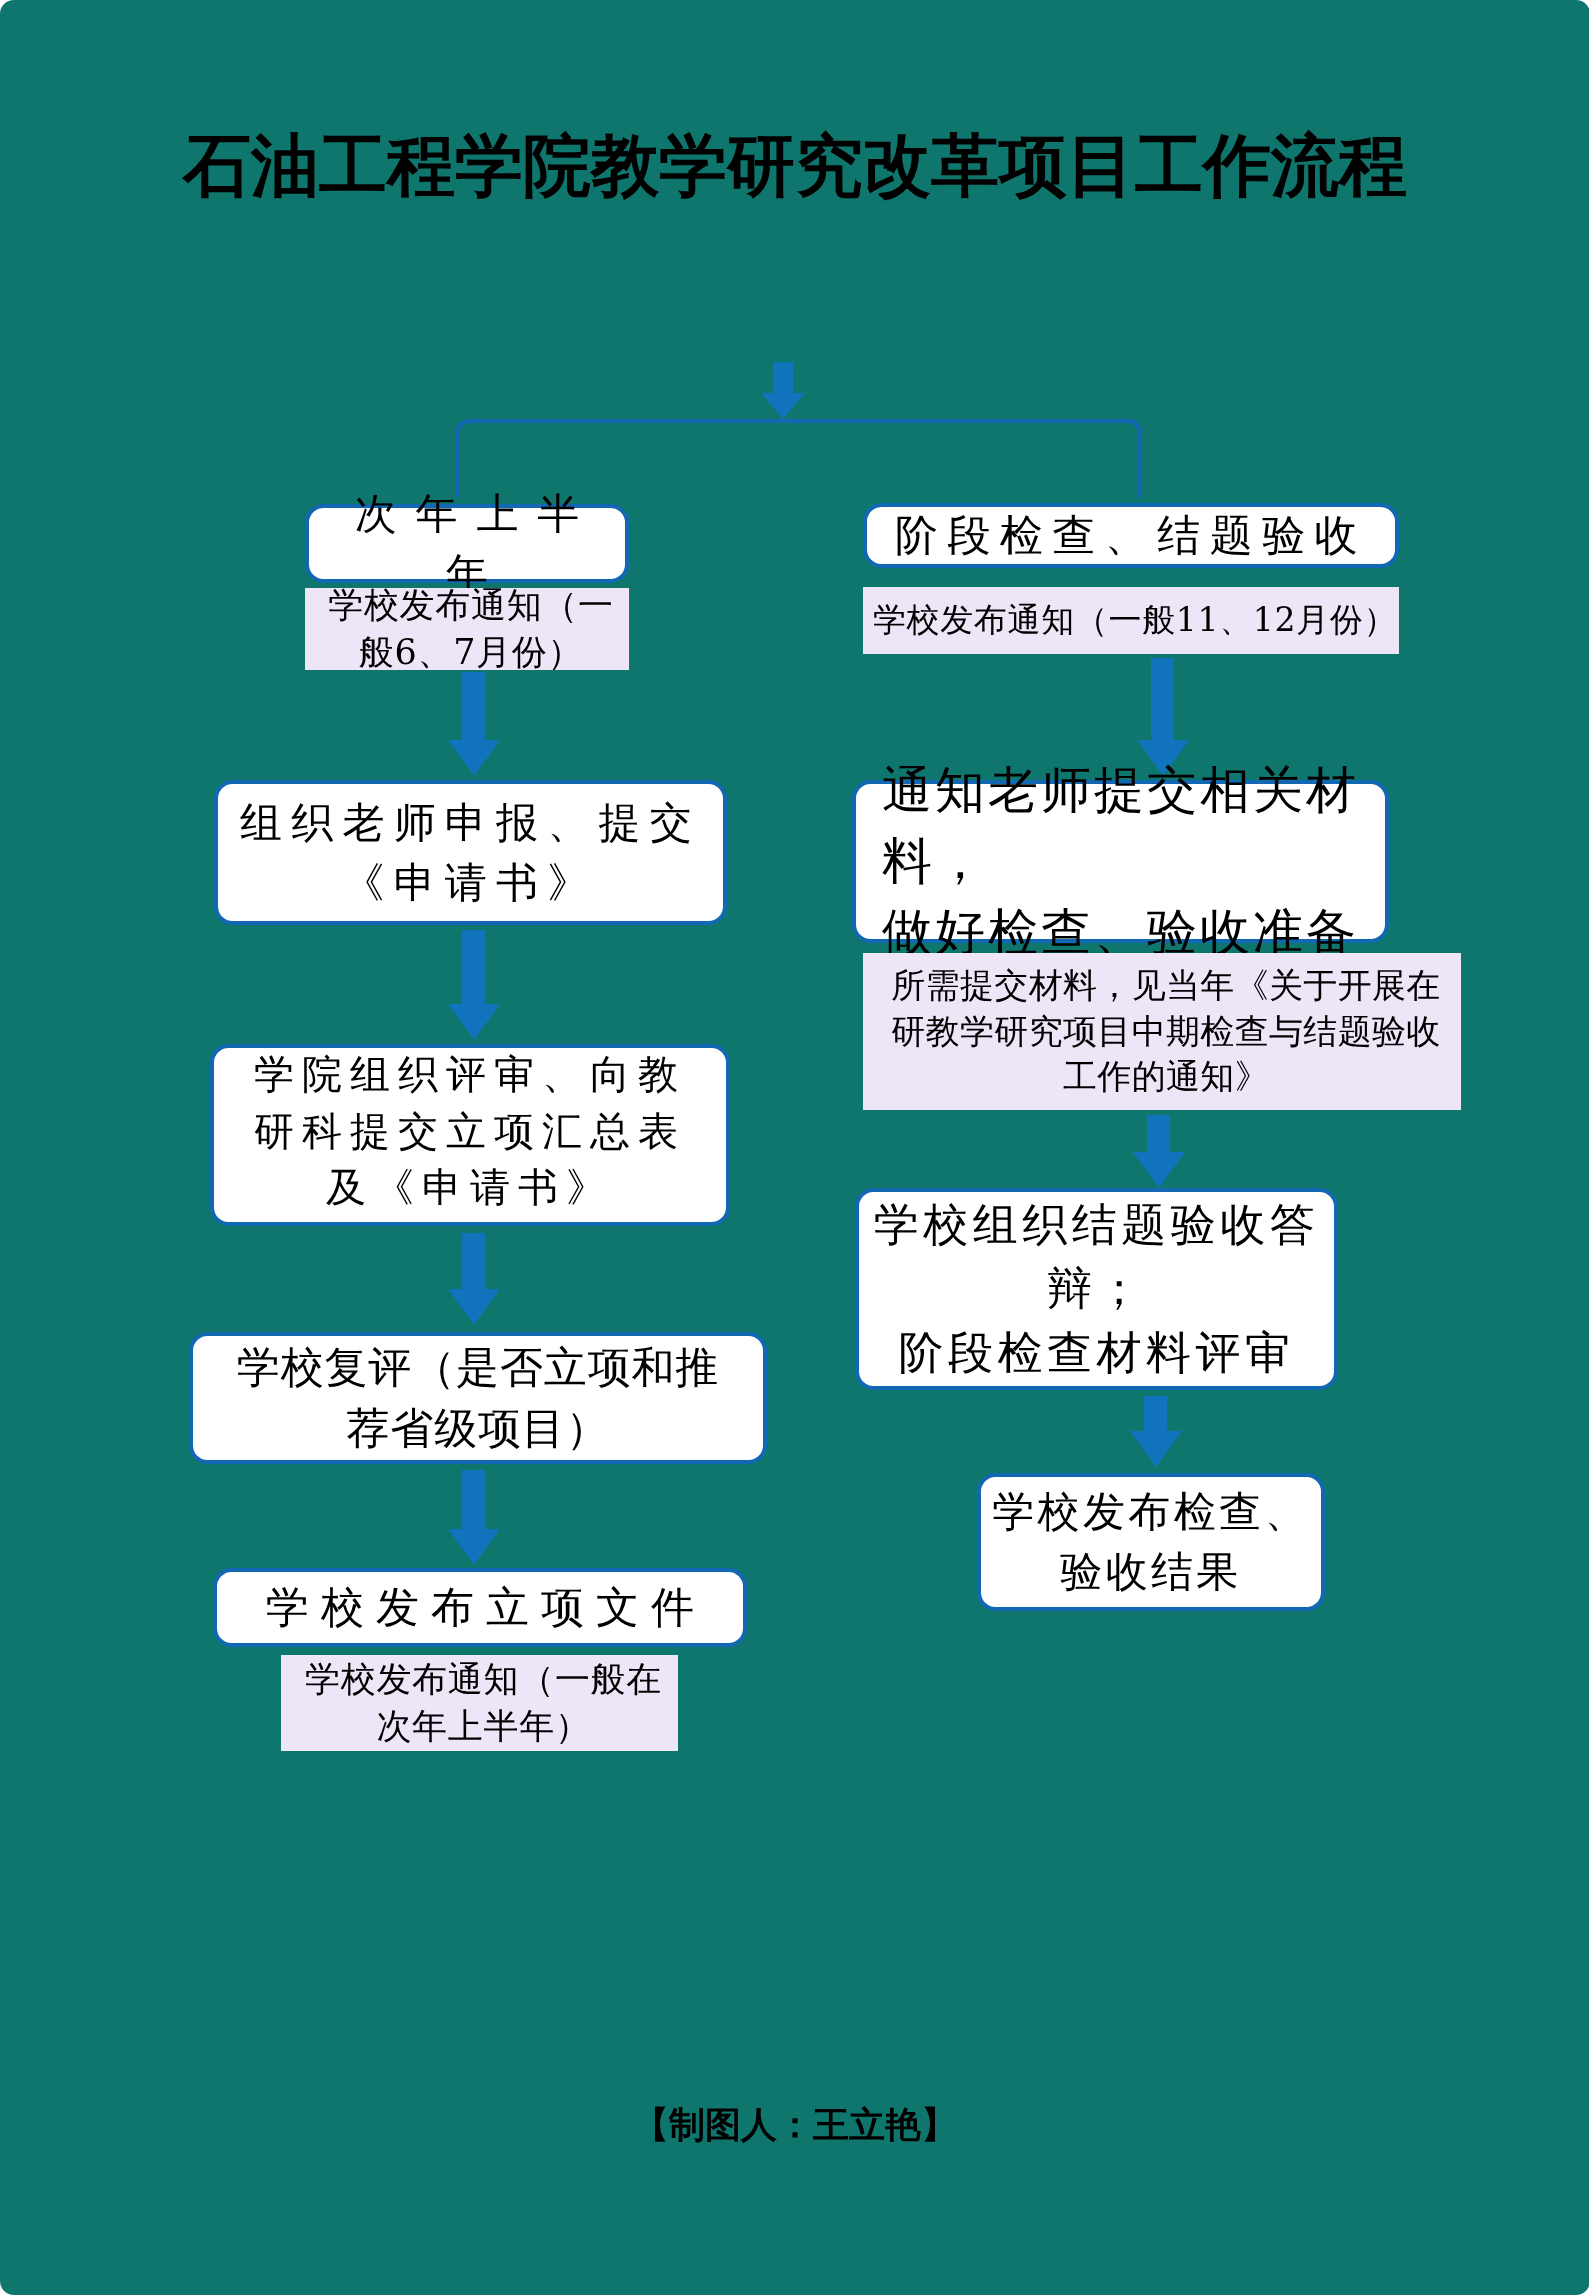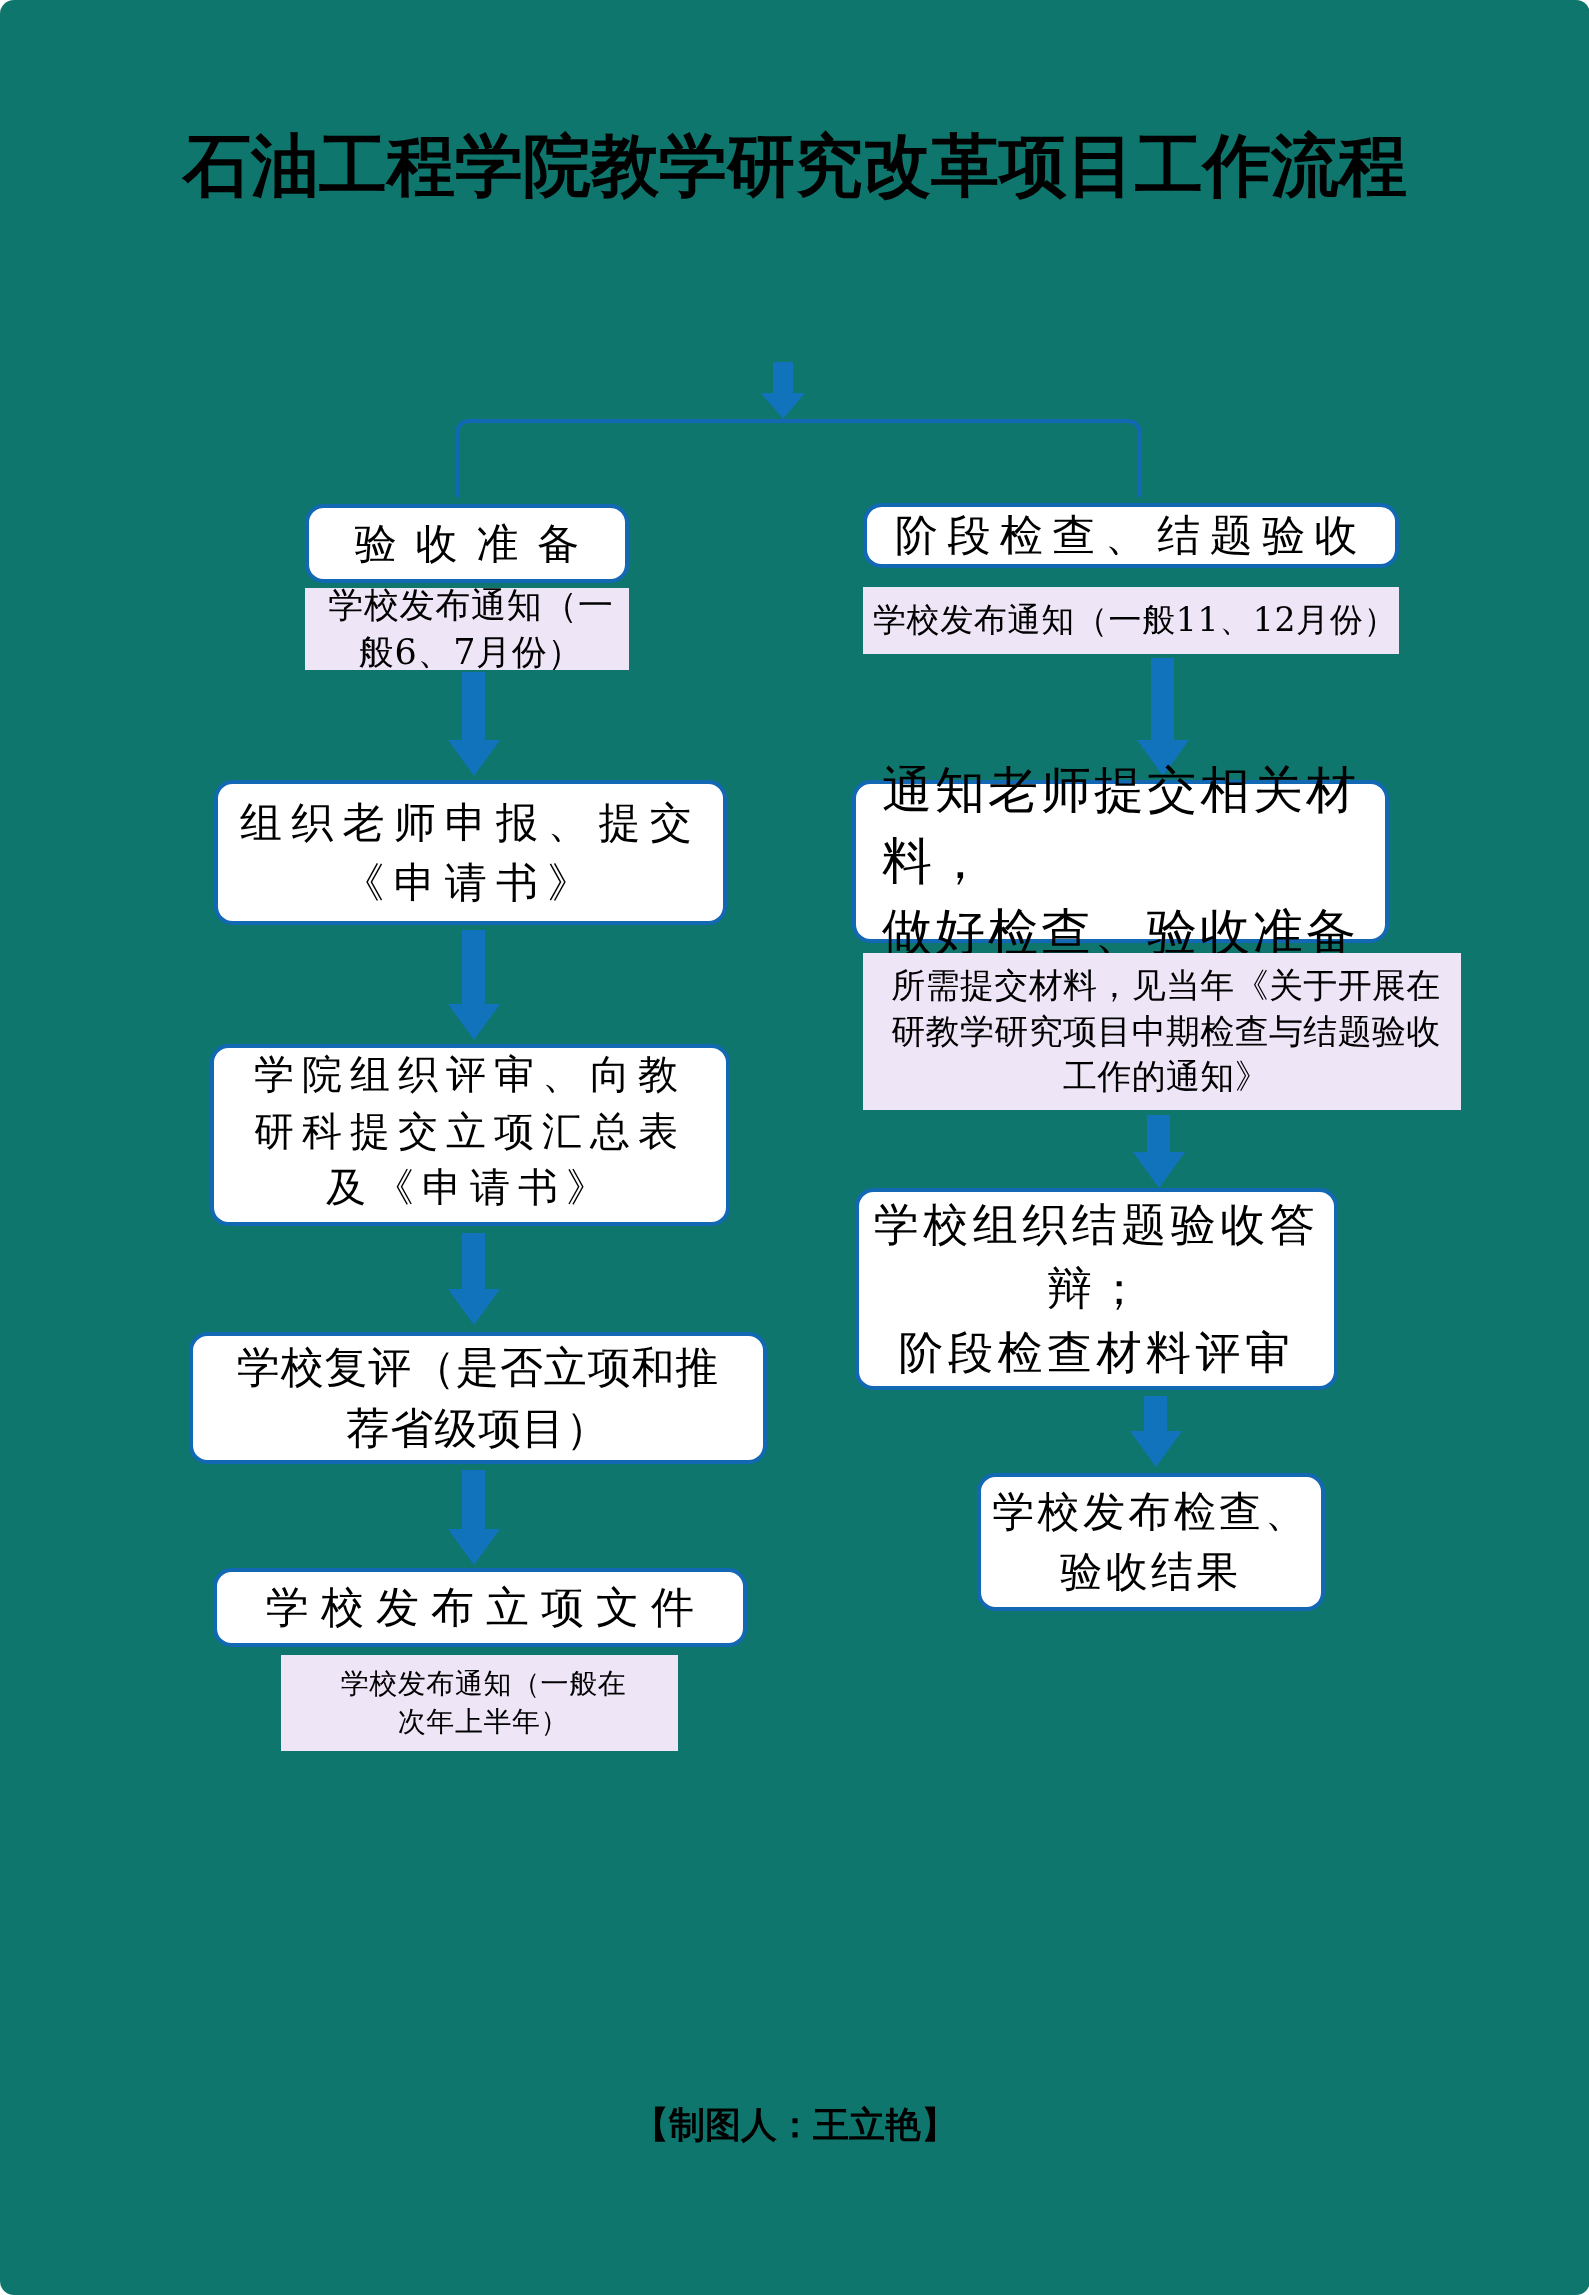--- a/index.html
+++ b/index.html
@@ -97,21 +97,21 @@
   <div class="title">石油工程学院教学研究改革项目工作流程</div>
 
 
   <div class="arrow small" style="left:761px;top:362px;height:57px;">
     <div class="shaft"></div>
     <div class="head"></div>
   </div>
 
   <div class="bracket" style="left:455px;top:419px;width:687px;height:78px;"></div>
 
-  <div class="box" style="left:305px;top:504px;width:324px;height:79px;font-size:42px;letter-spacing:0.45em;padding-left:0.45em;">验收准备</div>
+  <div class="box" style="left:305px;top:504px;width:324px;height:79px;font-size:42px;letter-spacing:0.45em;padding-left:0.45em;">次年上半年</div>
 
   <div class="note" style="left:305px;top:588px;width:324px;height:82px;font-size:35px;letter-spacing:0.02em;">学校发布通知（一
 般6、7月份）</div>
 
   <div class="arrow" style="left:448px;top:672px;height:104px;">
     <div class="shaft"></div>
     <div class="head"></div>
   </div>
 
   <div class="box" style="left:214px;top:780px;width:513px;height:145px;font-size:42px;letter-spacing:0.22em;">组织老师申报、提交
@@ -134,21 +134,21 @@
   <div class="box" style="left:189px;top:1332px;width:578px;height:132px;font-size:43px;letter-spacing:0.02em;">学校复评（是否立项和推
 荐省级项目）</div>
 
   <div class="arrow" style="left:448px;top:1470px;height:95px;">
     <div class="shaft"></div>
     <div class="head"></div>
   </div>
 
   <div class="box" style="left:213px;top:1568px;width:534px;height:79px;font-size:43px;letter-spacing:0.28em;padding-left:0.28em;">学校发布立项文件</div>
 
-  <div class="note" style="left:281px;top:1655px;width:397px;height:96px;font-size:28px;letter-spacing:0.02em;">学校发布通知（一般在
+  <div class="note" style="left:281px;top:1655px;width:397px;height:96px;font-size:35px;letter-spacing:0.02em;">学校发布通知（一般在
 次年上半年）</div>
 
   <div class="box" style="left:863px;top:503px;width:536px;height:65px;font-size:43px;letter-spacing:0.22em;">阶段检查、结题验收</div>
 
   <div class="note" style="left:863px;top:587px;width:536px;height:67px;font-size:33px;letter-spacing:0.02em;">学校发布通知（一般11、12月份）</div>
 
   <div class="arrow" style="left:1137px;top:658px;height:118px;">
     <div class="shaft"></div>
     <div class="head"></div>
   </div>

